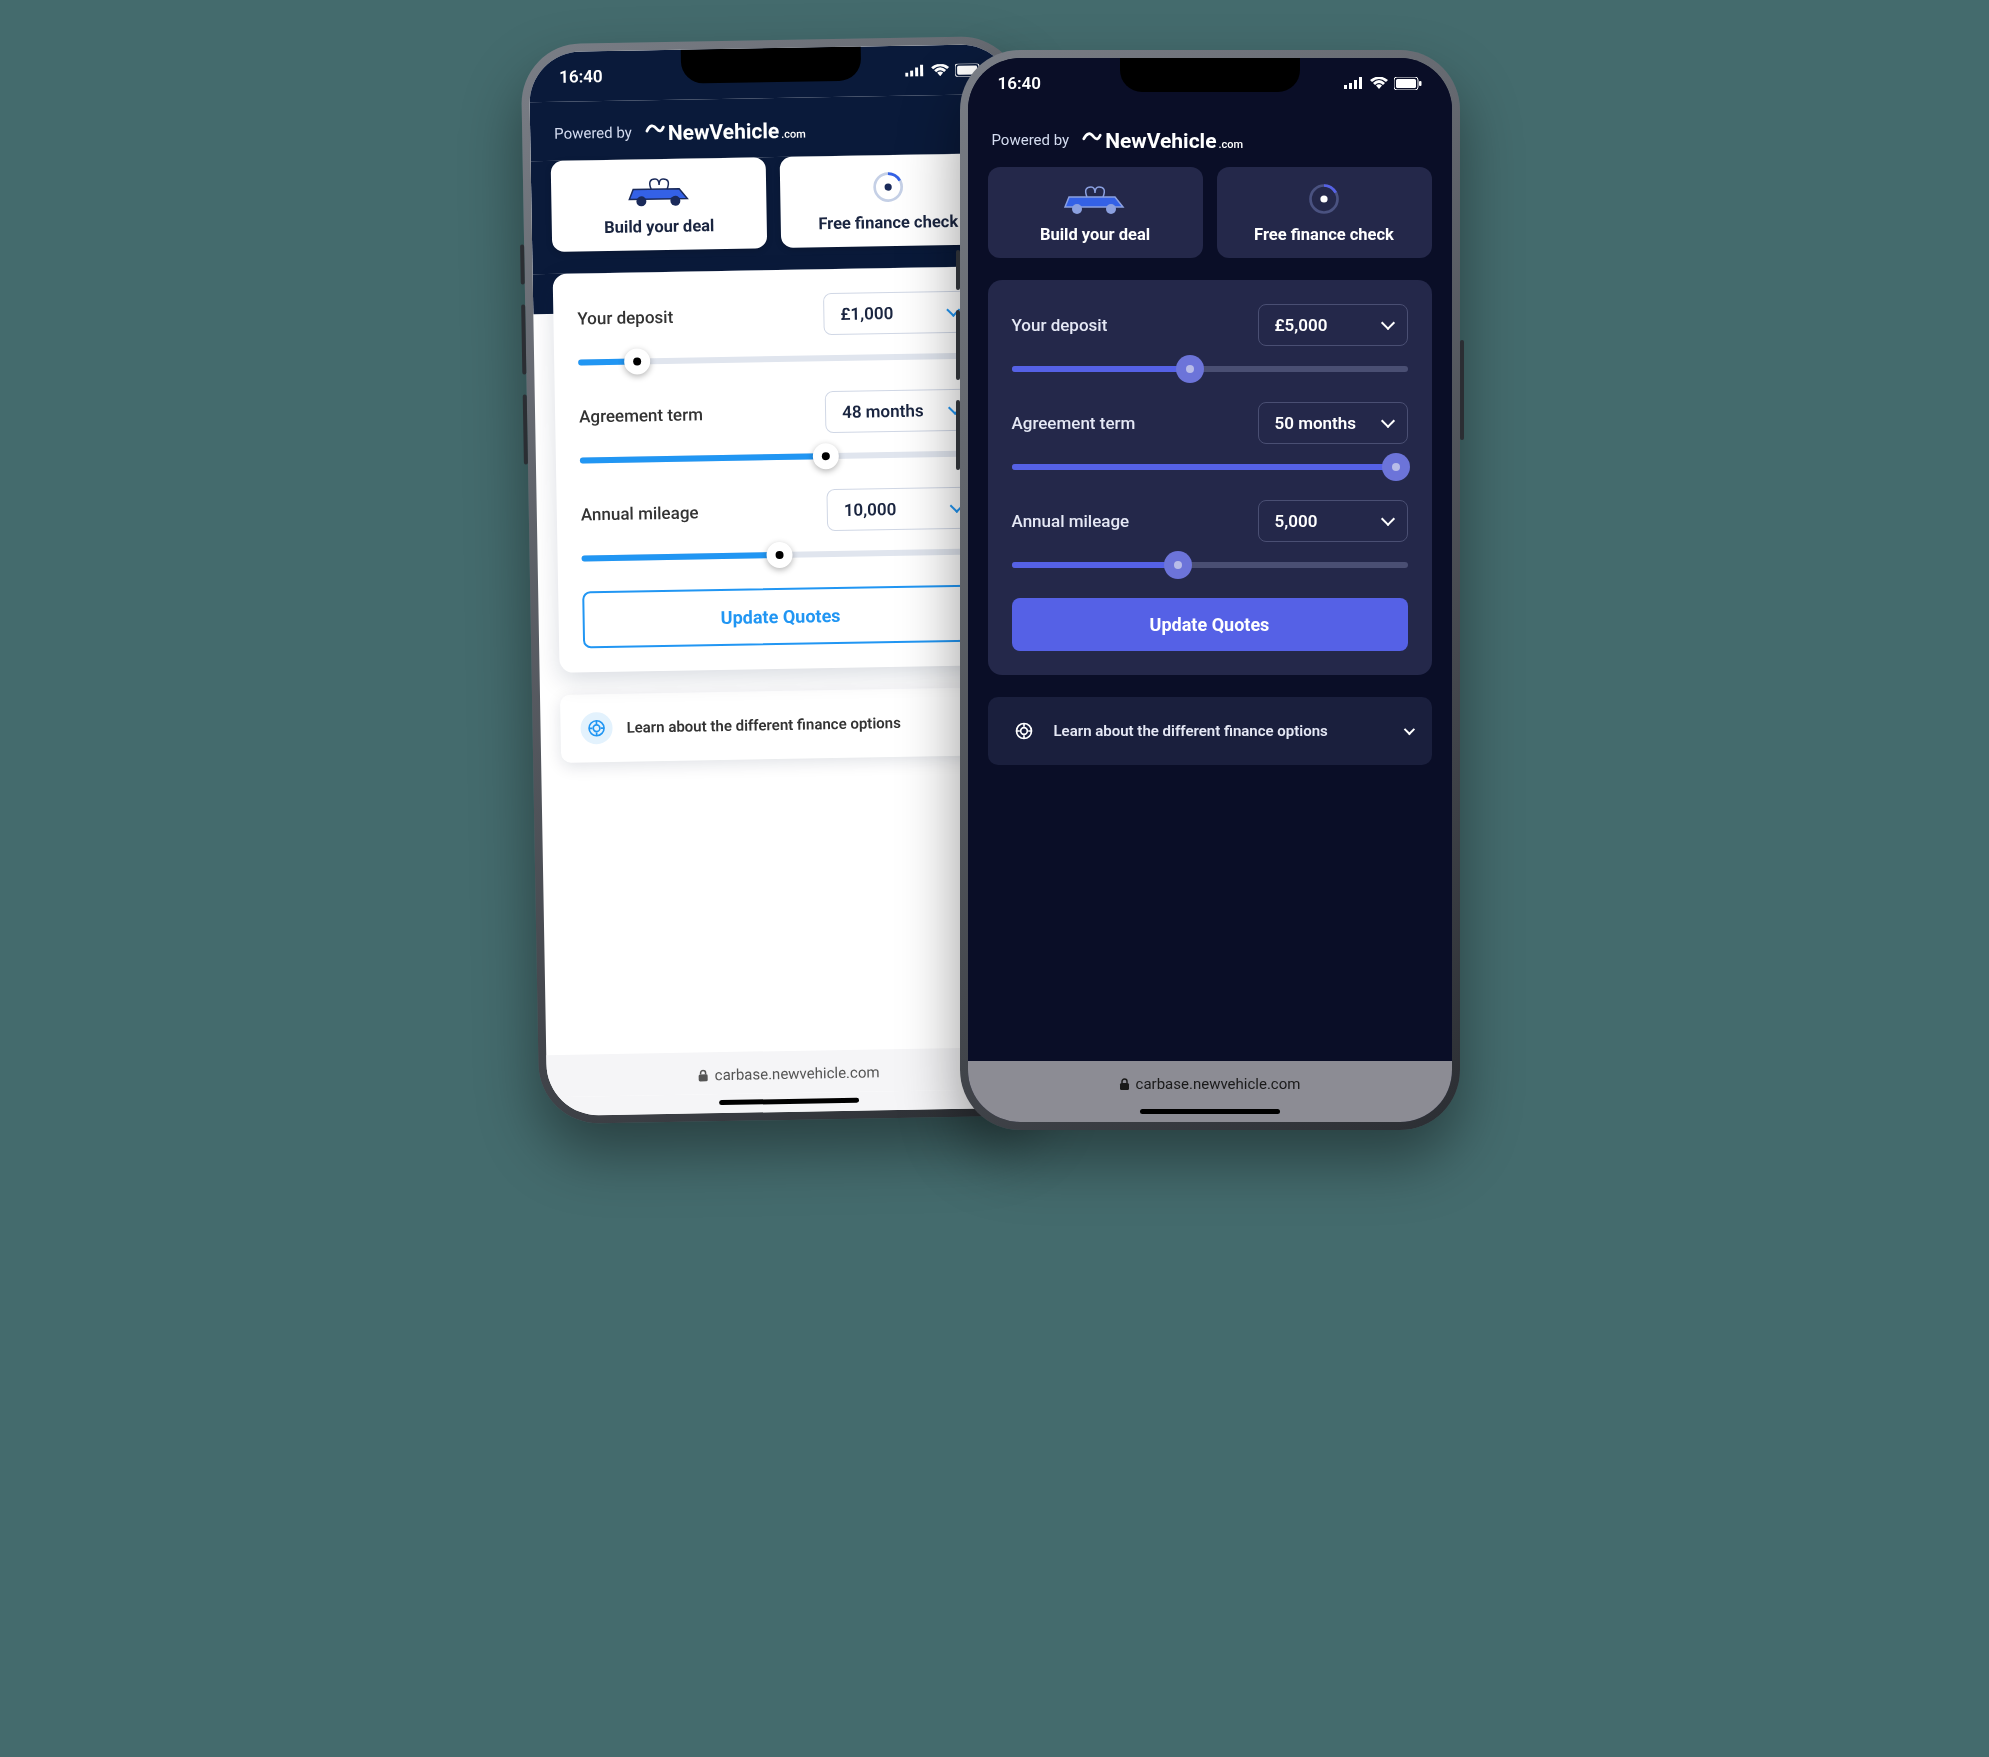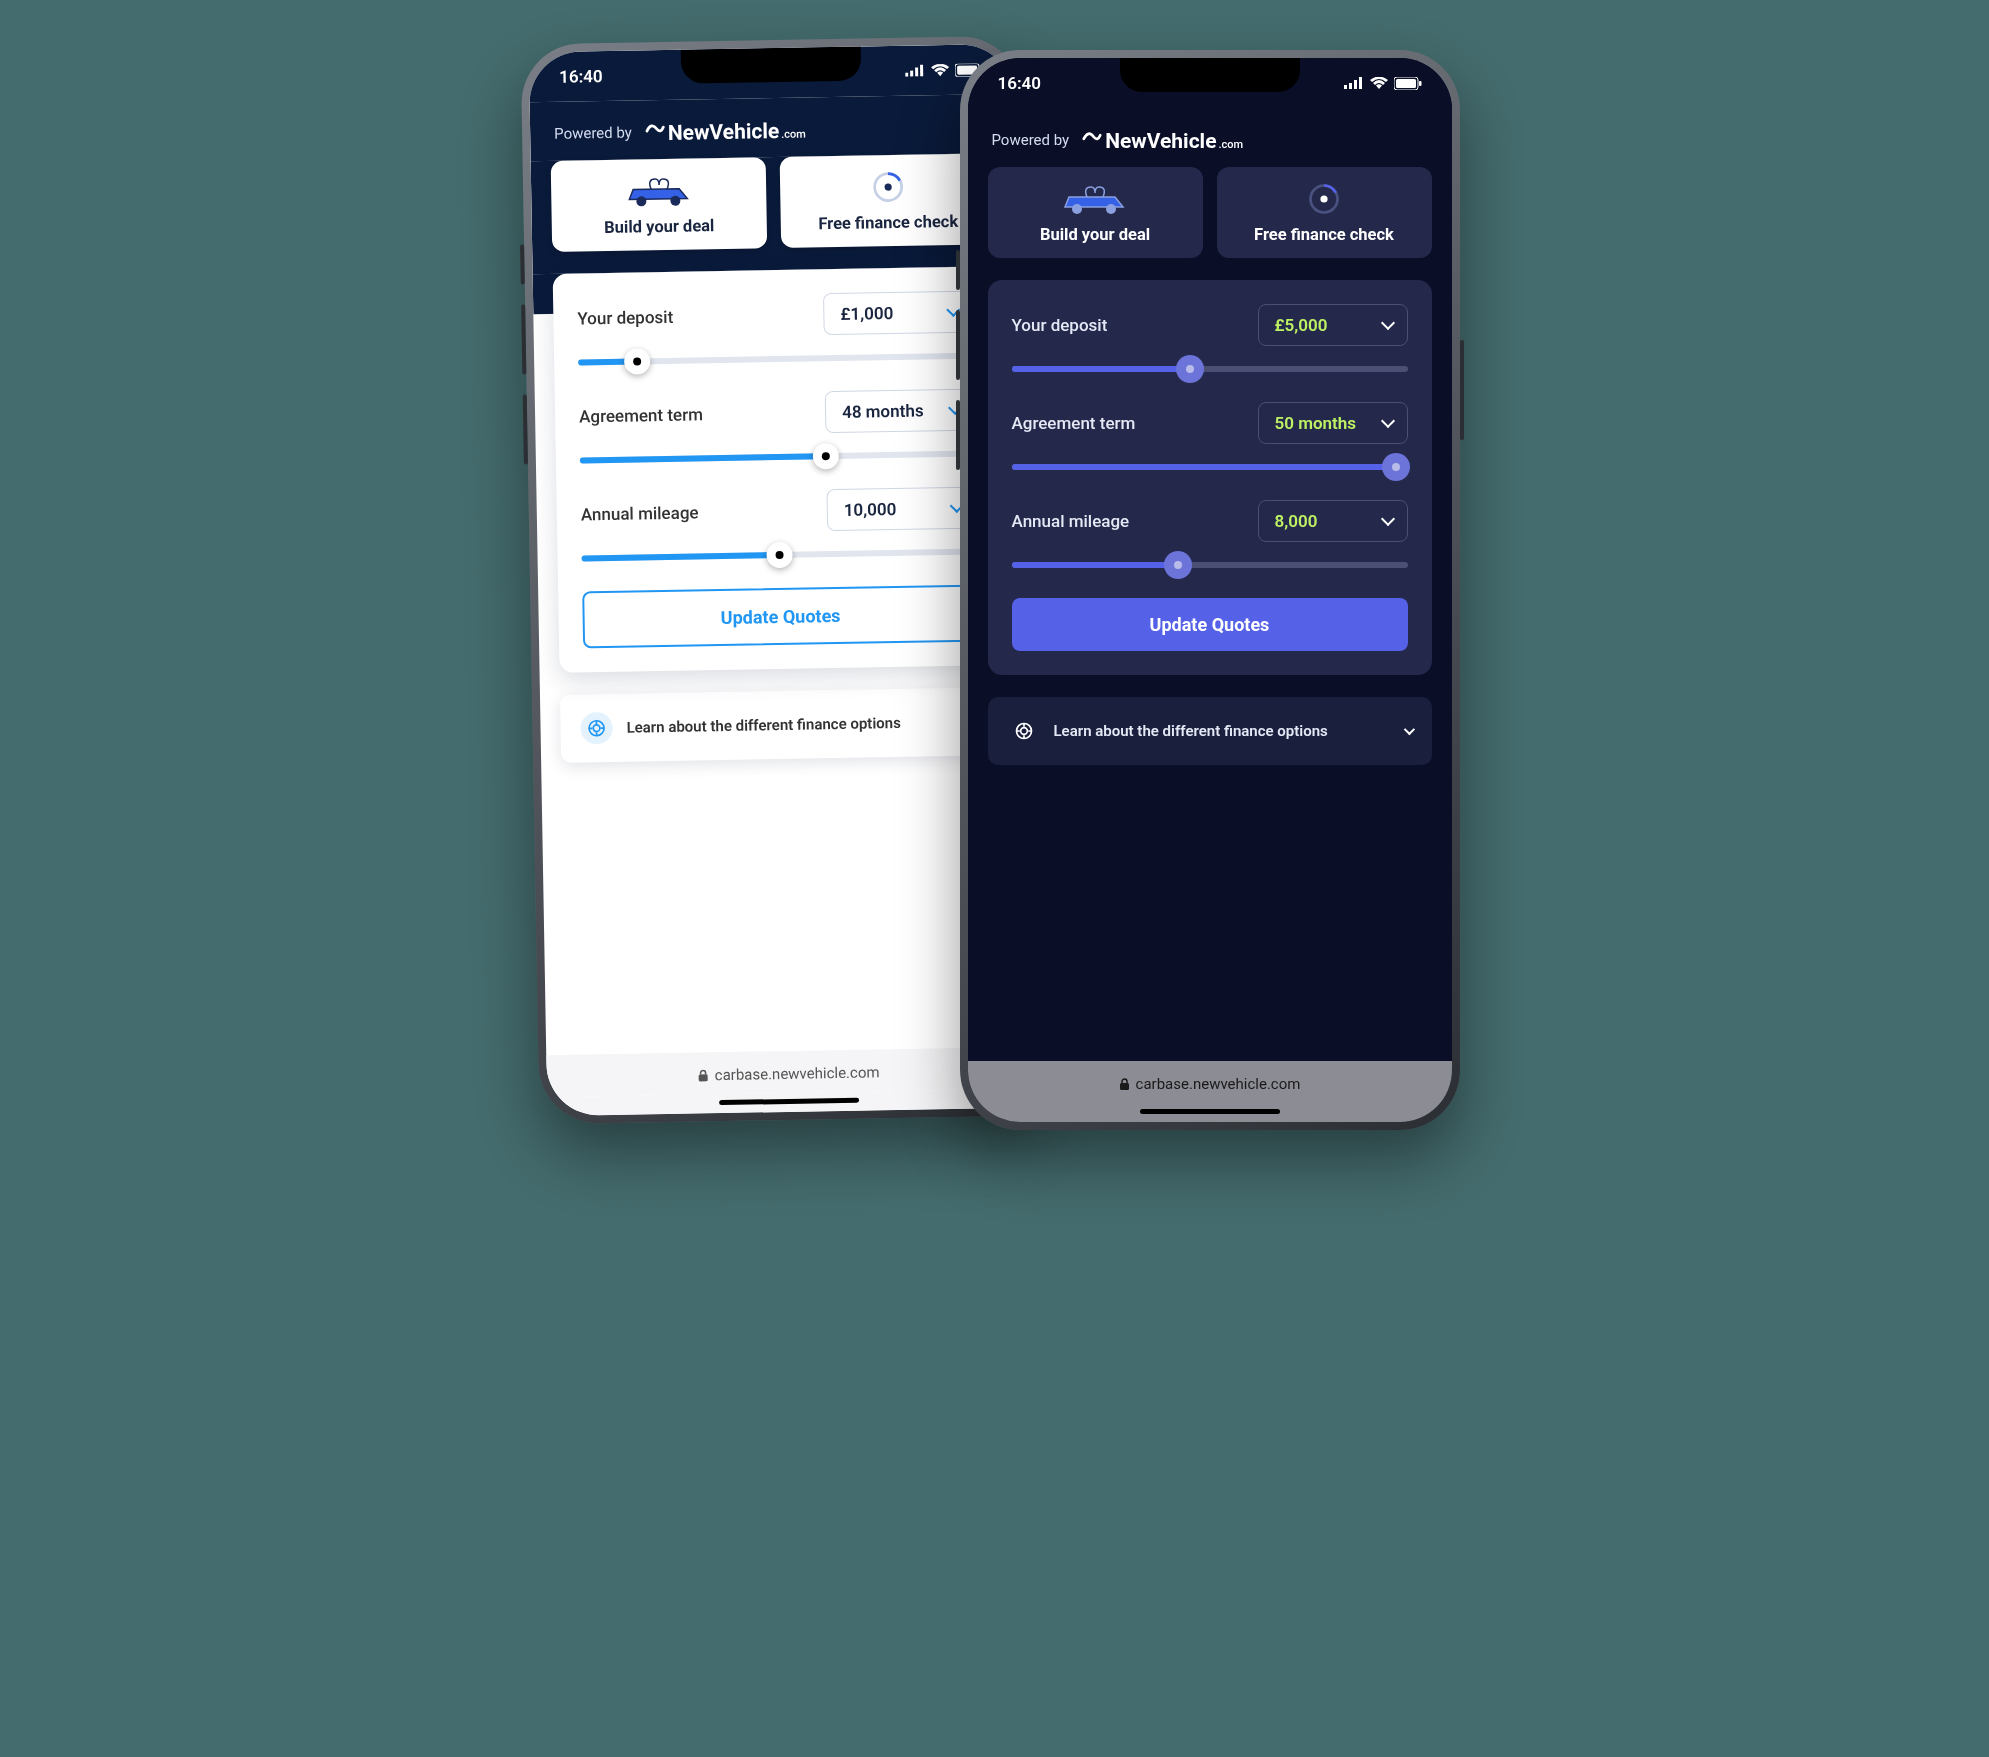--- a/index.html
+++ b/index.html
@@ -115,21 +115,21 @@
   .select {
     border-radius: 8px;
     padding: 10px 40px 10px 16px;
     font-size: 17px;
     font-weight: 600;
     position: relative;
     min-width: 150px;
     cursor: pointer;
   }
   .light .select { border:1px solid #d0d7e5; background:#fff; color:#1a2540; }
-  .dark .select { border:1px solid #4a4f73; background:transparent; color:#bef264; }
+  .dark .select { border:1px solid #4a4f73; background:transparent; color:#ffffff; }
   .select::after {
     content:"";
     position:absolute;
     right:14px;
     top:50%;
     width:8px; height:8px;
     border-right:2px solid;
     border-bottom:2px solid;
     transform: translateY(-70%) rotate(45deg);
   }
@@ -417,21 +417,21 @@
             <div class="select"><span>50 months</span></div>
           </div>
           <div class="slider">
             <div class="slider-fill" style="width:97%"></div>
             <div class="slider-thumb" style="left:97%"></div>
           </div>
         </div>
         <div class="field">
           <div class="field-row">
             <span class="field-label">Annual mileage</span>
-            <div class="select"><span>8,000</span></div>
+            <div class="select"><span>5,000</span></div>
           </div>
           <div class="slider">
             <div class="slider-fill" style="width:42%"></div>
             <div class="slider-thumb" style="left:42%"></div>
           </div>
         </div>
         <div class="btn">Update Quotes</div>
       </div>
       <div class="learn">
         <div class="learn-icon">

